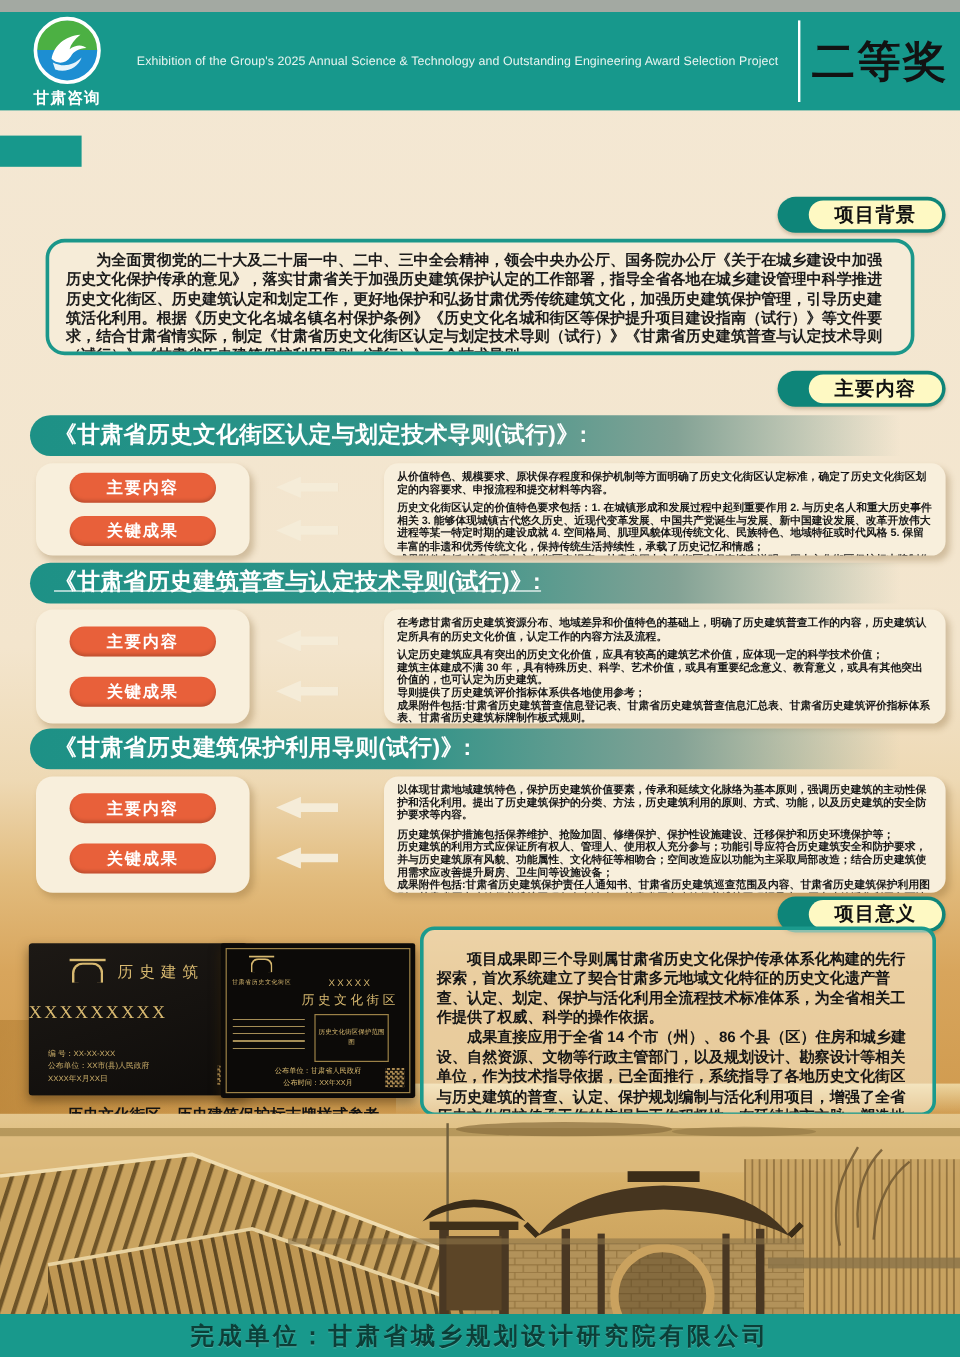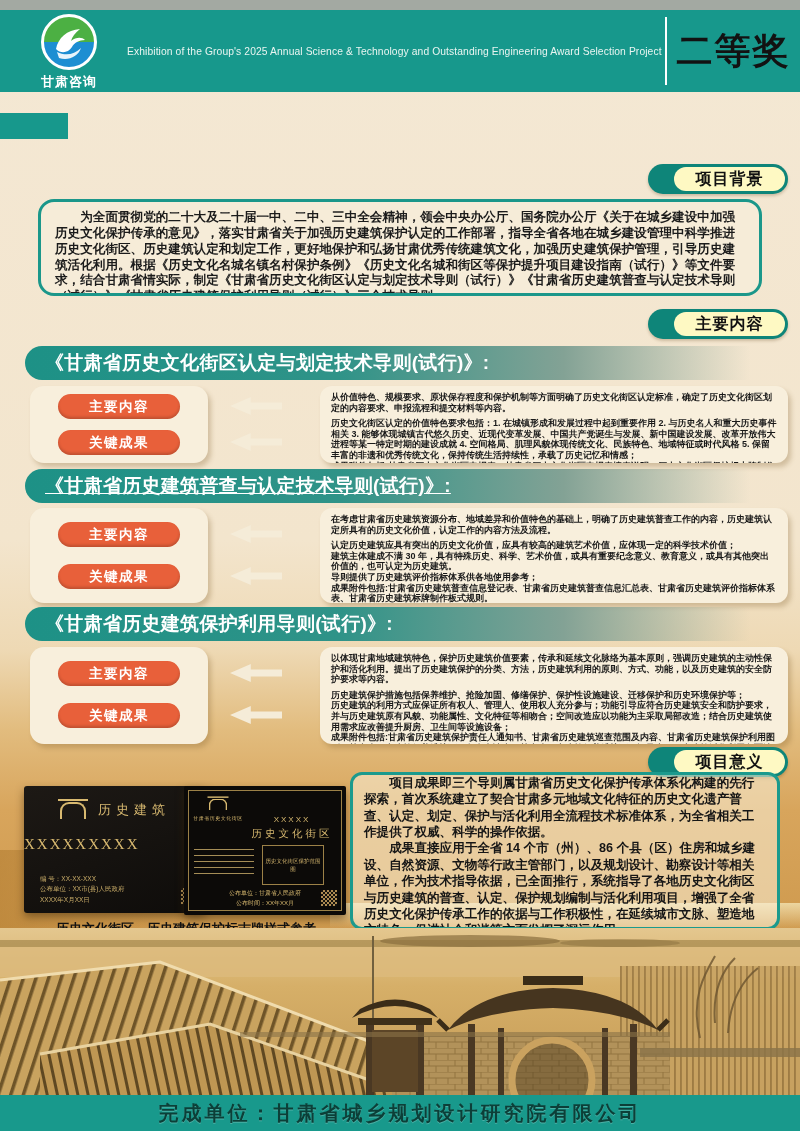--- a/index.html
+++ b/index.html
@@ -2,21 +2,21 @@
 <html><head>
 <meta charset="utf-8">
 <style>
   html,body{margin:0;padding:0;}
   .page{position:relative;width:800px;height:1131px;overflow:hidden;
     font-family:"Liberation Sans",sans-serif;
     background:linear-gradient(180deg,#f4e8d4 0px,#f3e5cd 540px,#eed9b4 650px,#e2bc7e 730px,#d8a55c 810px,#cf9a4e 930px,#c89449 1131px);}
   
   .top-strip{position:absolute;top:0;left:0;right:0;height:10px;background:#a3a9a2;}
   .header{position:absolute;top:10px;left:0;right:0;height:82px;background:#17988c;display:flex;align-items:center;}
-  .logo{width:112px;display:flex;flex-direction:column;align-items:center;gap:3px;padding-top:2px;padding-left:13px;}
+  .logo{width:112px;display:flex;flex-direction:column;align-items:center;gap:3px;padding-top:2px;}
   .logo-circle{width:50px;height:50px;border-radius:50%;border:3px solid #fff;
     background:linear-gradient(180deg,#4cb043 0 50%,#1d8ed2 50% 100%);position:relative;overflow:hidden;flex:none;}
   .logo-circle svg{position:absolute;inset:0;}
   .logo-text{color:#fff;font-size:13px;font-weight:700;letter-spacing:1px;}
   .titles{flex:1;color:#fff;padding-left:2px;}
   .title-cn{margin:0 0 5px 0;font-size:29px;font-weight:800;letter-spacing:.5px;line-height:1.05;}
   .title-en{margin:0;font-size:10.3px;color:#e9f5f1;letter-spacing:.1px;}
   .vdiv{width:2px;align-self:stretch;background:#ffffff;margin:7px 0;}
   .award{width:133px;text-align:center;font-size:36px;font-weight:900;color:#121212;letter-spacing:2px;}
   
@@ -54,21 +54,21 @@
     filter:drop-shadow(2px 2px 1px rgba(130,95,45,.35));}
   #row1 .arr-main{top:11px;} #row1 .arr-key{top:47px;}
   #row2 .arr-main{top:17px;} #row2 .arr-key{top:59px;}
   #row3 .arr-main{top:17px;} #row3 .arr-key{top:59px;}
   .textbox{flex:1;background:#f8efdc;border-radius:12px;box-shadow:3px 4px 5px rgba(130,95,45,.3);
     padding:6px 11px;box-sizing:border-box;font-size:9px;font-weight:600;line-height:1.18;color:#191919;overflow:hidden;}
   .textbox .main{margin:0 0 5px 0;} .textbox .key{margin:0;white-space:pre-line;}
   
   .sig-box{position:absolute;top:772px;left:350px;width:430px;height:158px;box-sizing:border-box;
     border:3px solid #1b9a8d;border-radius:12px;background:rgba(250,240,216,.55);
-    padding:0 11px;font-size:12.6px;font-weight:700;line-height:1.3;color:#161616;overflow:hidden;}
+    padding:16px 11px;font-size:12.6px;font-weight:700;line-height:1.3;color:#161616;overflow:hidden;}
   
   .plaque-l{position:absolute;top:786px;left:24px;width:182px;height:127px;color:#d8b970;overflow:hidden;
     background:linear-gradient(160deg,#1d1915,#0e0c0a);border-radius:3px;box-shadow:0 4px 9px rgba(60,40,10,.5);}
   .pl-head{display:flex;align-items:center;justify-content:center;gap:12px;margin-top:15px;}
   .pl-title{font-family:"Liberation Serif",serif;font-size:13px;letter-spacing:5px;}
   .pl-big{text-align:left;font-family:"Liberation Serif",serif;font-size:15px;letter-spacing:2px;margin-top:17px;}
   .pl-foot{position:absolute;left:16px;bottom:8px;font-size:6.5px;line-height:1.6;opacity:.92;white-space:pre-line;}
   .arch{width:22px;height:15px;border:2px solid #d8b970;border-bottom:none;border-radius:9px 9px 0 0;position:relative;}
   .arch::before{content:"";position:absolute;left:-4px;right:-4px;top:-5px;height:2px;background:#d8b970;}
   .arch-s{transform:scale(.7);}

